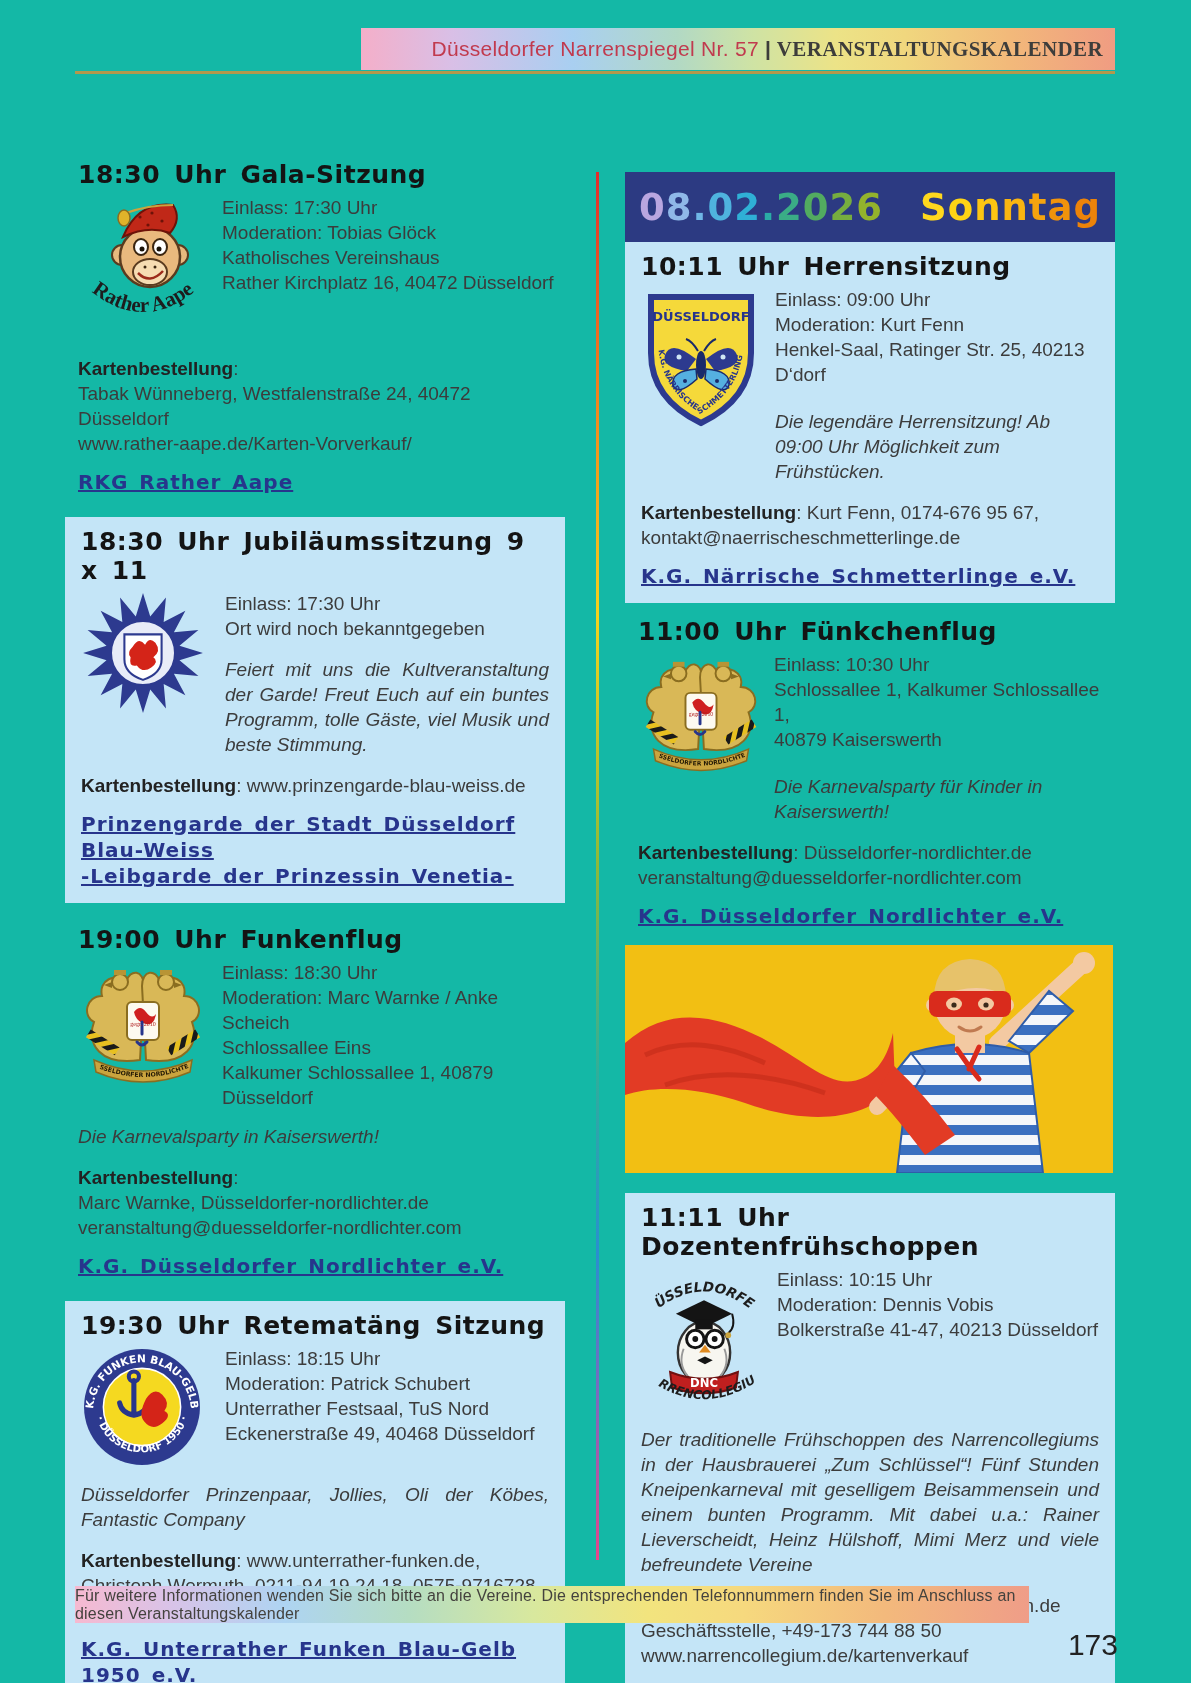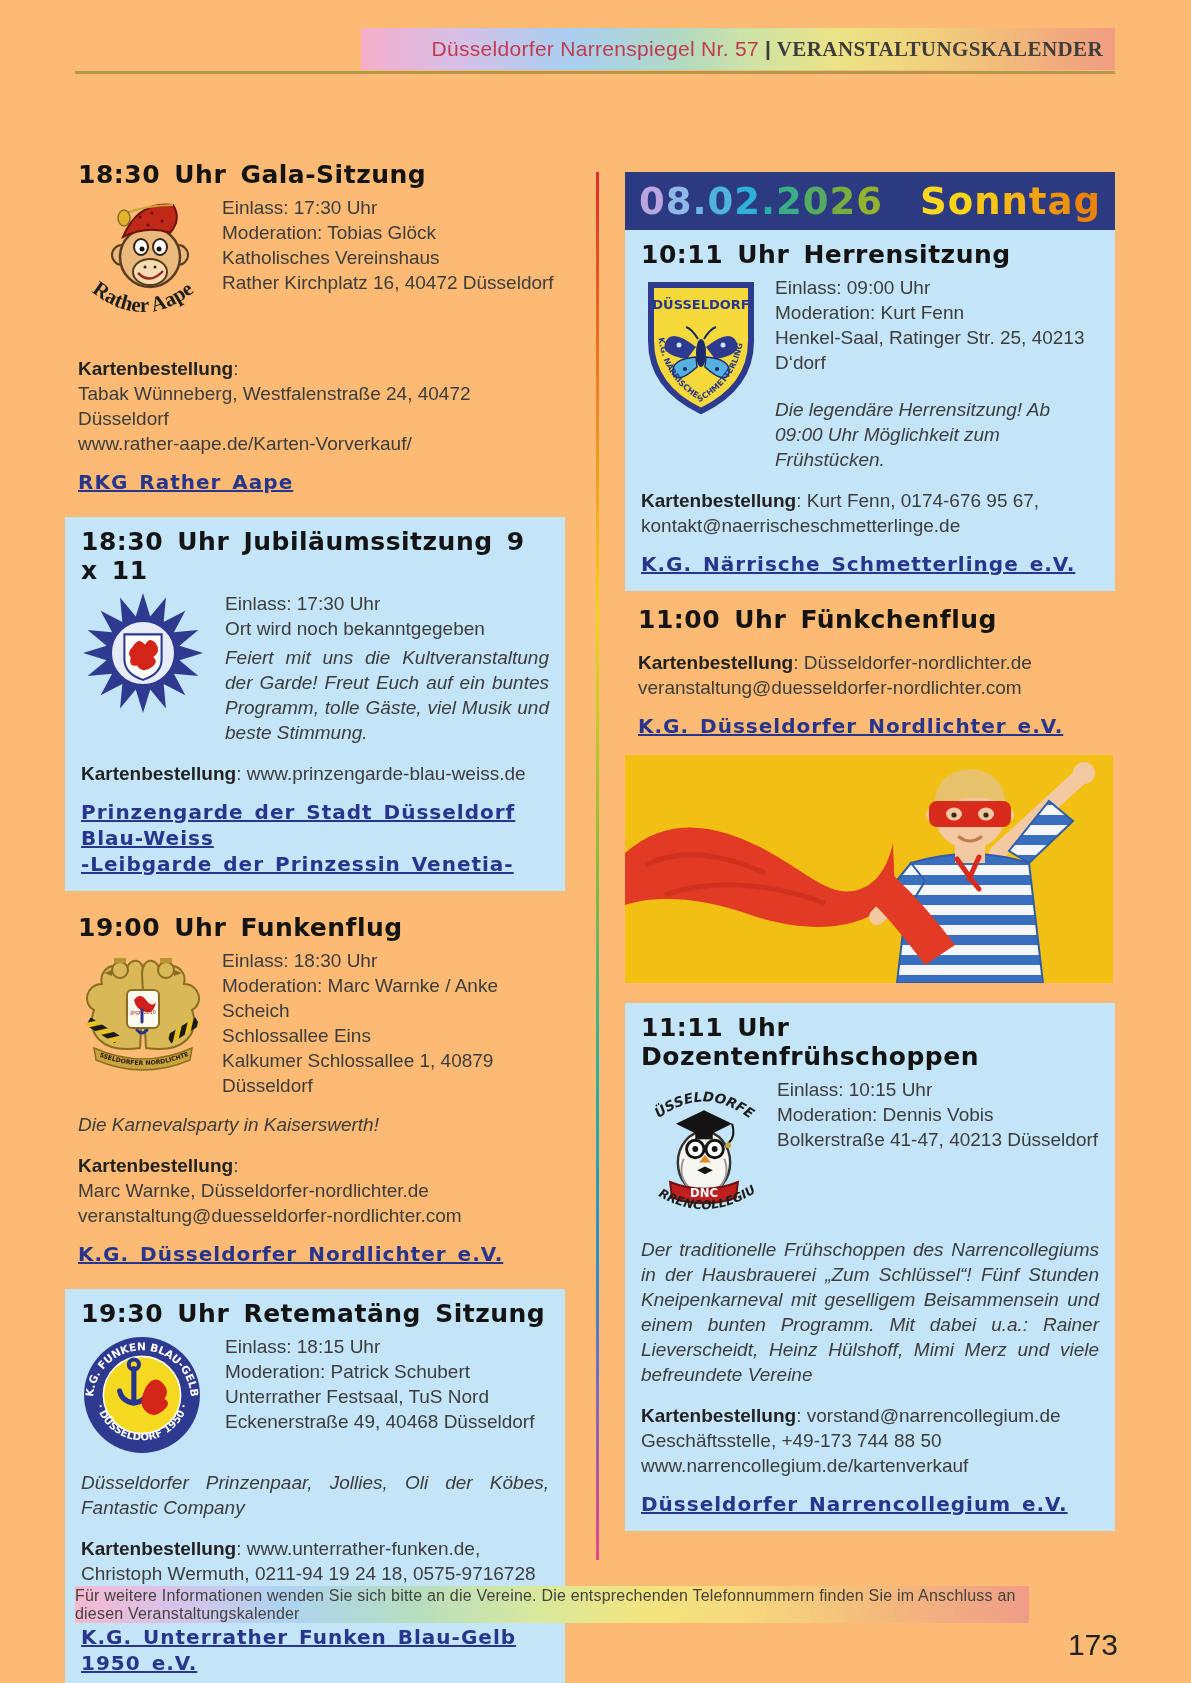--- a/index.html
+++ b/index.html
@@ -1,16 +1,16 @@
 <!DOCTYPE html>
 <html lang="de"><head>
 <meta charset="utf-8">
 <style>
   html,body{margin:0;padding:0;background:#fff;}
-  .page{position:relative;width:1191px;height:1683px;background:#fdba74;overflow:hidden;
+  .page{position:relative;width:1191px;height:1683px;background:#14b8a6;overflow:hidden;
         font-family:"Liberation Sans",sans-serif;color:#3c3c3c;}
 
   
   .header-bar{position:absolute;left:361px;top:28px;width:754px;height:42px;
     background:linear-gradient(90deg,#f4afc9 0%,#d9bfe6 12%,#a9cff1 28%,#b2d9c4 42%,#cfe3a4 52%,#ece387 63%,#f0d77e 72%,#f2b97a 86%,#f09c82 100%);
     display:flex;align-items:center;justify-content:flex-end;padding-right:12px;box-sizing:border-box;}
   .header-bar .mag{color:#c13a4e;font-size:21px;letter-spacing:.3px;}
   .header-bar .sep{color:#3d3d3b;font-size:21px;margin:0 6px;font-weight:bold;}
   .header-bar .sec{color:#3d3d3b;font-size:21px;font-weight:bold;letter-spacing:.4px;font-family:Liberation Serif, serif;}
   .header-rule{position:absolute;left:75px;top:71px;width:1040px;height:3px;background:#b3984c;}
@@ -26,31 +26,31 @@
   .event{padding:0 0 0 13px;margin-bottom:22px;}
   .card{background:#c4e5f7;padding:10px 16px 14px 16px;margin-bottom:22px;}
   .etitle{margin:0 0 6px 0;font-family:"DejaVu Sans",sans-serif;font-weight:bold;
     font-size:25px;color:#141414;letter-spacing:.5px;word-spacing:5px;}
   .erow{display:flex;}
   .elogo{width:138px;flex:0 0 138px;}
   .elogo svg{display:block;}
   .edetails{flex:1;padding-left:6px;}
   .dline{margin:0;font-size:19px;line-height:25px;color:#3c3c3c;}
   .desc{font-style:italic;}
-  .desc-gap{margin-top:4px;}
+  .desc-gap{margin-top:16px;}
   .desc-just{text-align:justify;}
   .fullw{margin:14px 0 0 0;}
   .karten{margin:16px 0 0 0;font-size:19px;line-height:25px;}
   .kb{font-weight:bold;color:#222;}
   .kline{margin:0;font-size:19px;line-height:25px;}
   .verein{margin:13px 0 0 0;font-family:"DejaVu Sans",sans-serif;font-weight:bold;
     font-size:20px;line-height:26px;color:#27358c;letter-spacing:1px;word-spacing:3px;text-decoration:underline;}
 
   
-  .date-banner{height:58px;background:#2c3a82;display:flex;align-items:center;justify-content:center;
+  .date-banner{height:70px;background:#2c3a82;display:flex;align-items:center;justify-content:center;
     font-family:"DejaVu Sans",sans-serif;font-weight:bold;font-size:37px;letter-spacing:1px;}
   .date-banner .day{margin-left:37px;}
 
   
   .photo{margin:0 0 20px 0;line-height:0;}
 
   
   .footer-bar{position:absolute;left:75px;top:1586px;width:954px;height:37px;
     background:linear-gradient(90deg,#f6b9d0 0%,#d9c3e8 10%,#aed4f2 22%,#b5ddc2 35%,#d8e89e 48%,#f2e47e 60%,#f6d97e 70%,#f3b97c 85%,#ef9d88 100%);
     display:flex;align-items:center;justify-content:center;}
@@ -264,20 +264,33 @@
           <p class="dline desc desc-gap" style="margin-top:22px;">Die legendäre Herrensitzung!  Ab 09:00 Uhr Möglichkeit zum Frühstücken.</p>
         </div>
       </div>
       <p class="karten"><span class="kb">Kartenbestellung</span><span>: Kurt Fenn, 0174-676 95 67,</span></p>
       <p class="kline">kontakt@naerrischeschmetterlinge.de</p>
       <h3 class="verein">K.G. Närrische Schmetterlinge e.V.</h3>
     </section>
 
     <section class="event" style="margin-bottom:16px;">
       <h2 class="etitle">11:00 Uhr Fünkchenflug</h2>
+      <div class="erow">
+        <div class="elogo" style="flex-basis:130px;width:130px;">
+          <svg viewBox="0 0 130 140" width="126" height="136">
+              <use href="#sym-eagle"></use>
+            </svg>
+        </div>
+        <div class="edetails">
+          <p class="dline">Einlass: 10:30 Uhr</p>
+          <p class="dline">Schlossallee 1, Kalkumer Schlossallee 1,</p>
+          <p class="dline">40879 Kaiserswerth</p>
+          <p class="dline desc desc-gap" style="margin-top:22px;">Die Karnevalsparty für Kinder in Kaiserswerth!</p>
+        </div>
+      </div>
       <p class="karten"><span class="kb">Kartenbestellung</span><span>: Düsseldorfer-nordlichter.de</span></p>
       <p class="kline">veranstaltung@duesseldorfer-nordlichter.com</p>
       <h3 class="verein">K.G. Düsseldorfer Nordlichter e.V.</h3>
     </section>
 
     <div class="photo">
       <svg viewBox="0 0 488 228" width="488" height="228">
         <rect width="488" height="228" fill="#f2bf13"></rect>
         <path d="M0 98 C45 58 95 72 135 92 C185 118 208 148 240 132 C256 124 264 106 268 88 L270 140 C240 180 175 178 120 158 C75 142 28 140 0 150 Z" fill="#e23b25"></path>
         <path d="M20 110 C60 92 100 100 140 118 M40 140 C90 122 150 130 200 148" stroke="#c02a18" stroke-width="5" fill="none" opacity="0.55"></path>

